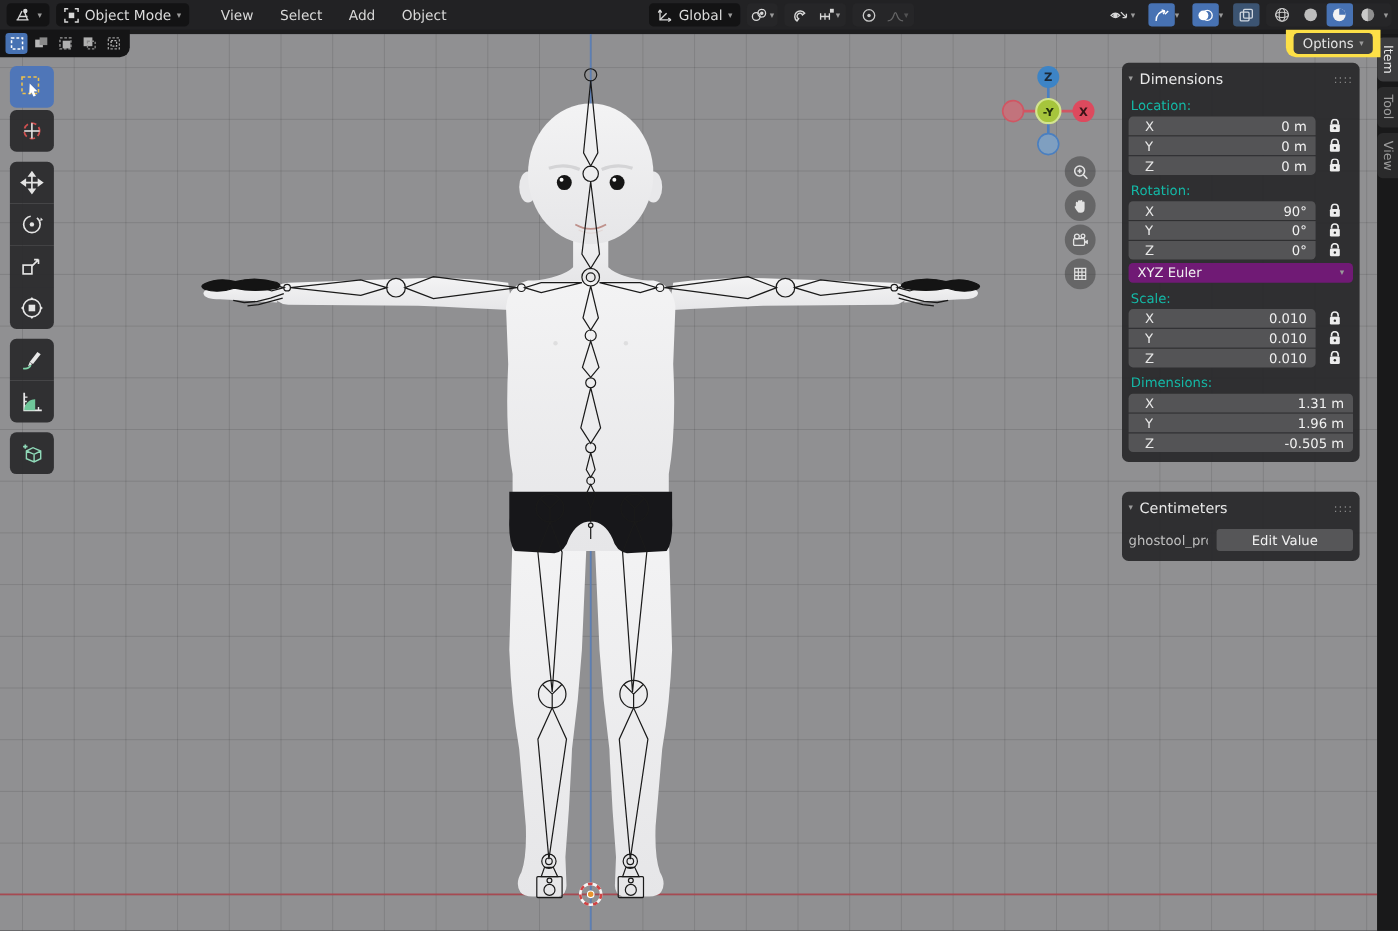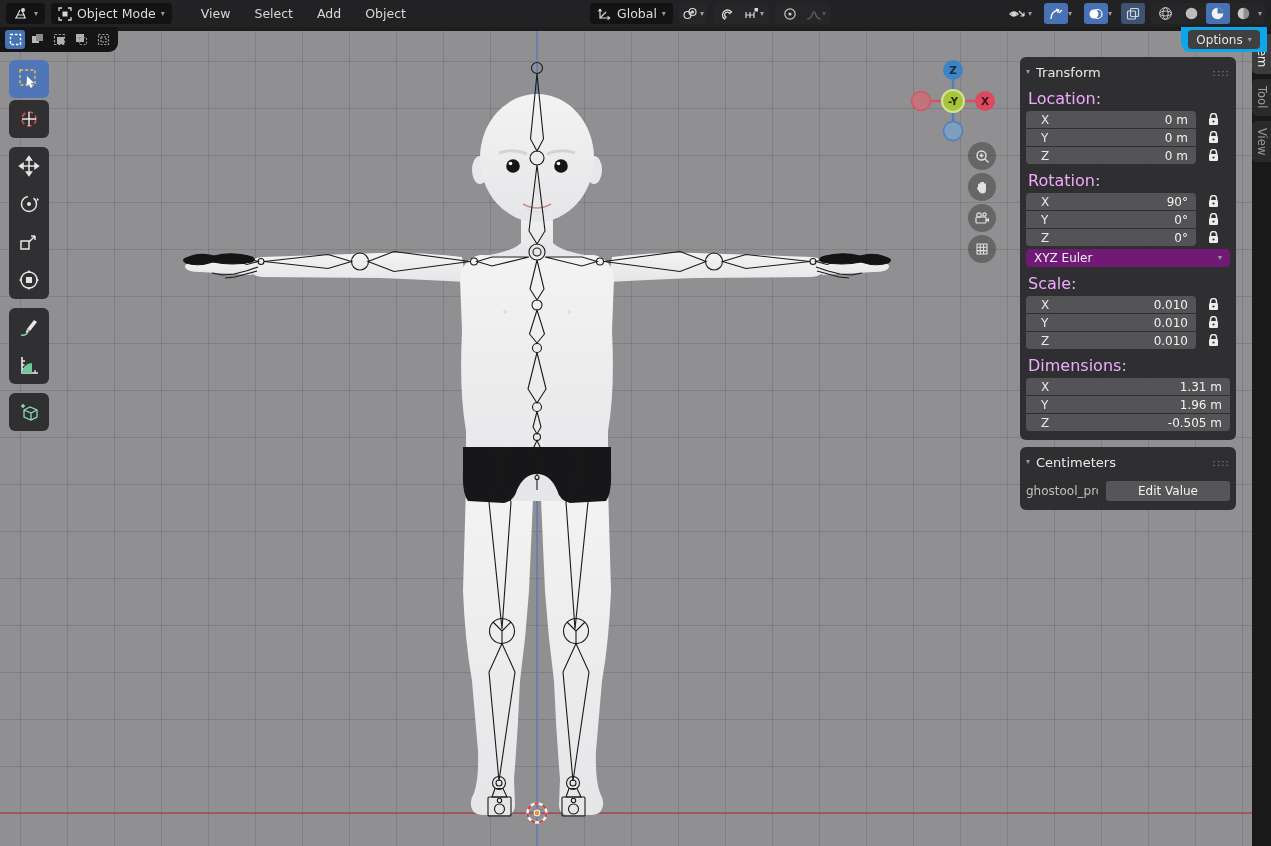--- a/index.html
+++ b/index.html
@@ -19,22 +19,22 @@
   .iconbtn { width:24px; height:21px; display:flex; align-items:center; justify-content:center; border-radius:3px; }
   .iconbtn.active { background:#4772b3; }
   .iconbtn.tinted { background:#3c5472; }
   .dim { opacity:.38; }
 
   
   .toolrow-left { position:absolute; left:0; top:27px; width:118px; height:25px;
     background:#151516; border-radius:0 0 9px 0; display:flex; align-items:center; padding:0 5px; gap:2px; z-index:30; }
   .selmode { width:20px; height:19px; border-radius:3px; display:flex; align-items:center; justify-content:center; }
   .selmode.active { background:#4772b3; }
-  .toolrow-right { position:absolute; right:4px; top:27px; width:86px; height:25px;
-    background:#0ea5e9; border-radius:0 0 0 9px; display:flex; align-items:center; justify-content:center; z-index:30; }
+  .toolrow-right { position:absolute; right:16px; top:27px; width:86px; height:25px;
+    background:#fde047; border-radius:0 0 0 9px; display:flex; align-items:center; justify-content:center; z-index:30; }
   .options-btn { background:#404040; border-radius:4px; height:19px; padding:0 8px;
     color:#e4e4e4; font-size:12px; display:flex; align-items:center; gap:5px; }
 
   
   .viewport { position:absolute; left:0; top:31px; width:1252px; height:815px;
     background:#909092;
     background-image:
       linear-gradient(to right, rgba(0,0,0,.11) 1px, transparent 1px),
       linear-gradient(to bottom, rgba(0,0,0,.11) 1px, transparent 1px);
     background-size:47px 47px; background-position:20px 30px; }
@@ -54,21 +54,21 @@
   .vbtn { width:28px; height:28px; border-radius:50%; background:rgba(50,50,52,.45);
     display:flex; align-items:center; justify-content:center; }
 
   
   .npanel { position:absolute; left:1020px; top:26px; width:216px;
     background:rgba(40,40,42,.94); border-radius:6px; padding:5px 6px 8px 6px; color:#c8c8c8; }
   .npanel2 { position:absolute; left:1020px; top:416px; width:216px;
     background:rgba(40,40,42,.94); border-radius:6px; padding:5px 6px 9px 6px; color:#c8c8c8; }
   .phead { display:flex; align-items:center; gap:6px; height:20px; color:#e9e9e9; font-size:13px; }
   .dragdots { margin-left:auto; color:#8a8a8a; font-size:10px; letter-spacing:1px; }
-  .sectlabel { font-size:16px; color:#f0abfc; margin:7px 2px 3px 2px; }
+  .sectlabel { font-size:12px; color:#14b8a6; margin:7px 2px 3px 2px; }
   .fieldrow { display:flex; align-items:center; margin-bottom:1px; }
   .field { width:170px; height:17px; background:#545456; display:flex; align-items:center;
     padding:0 8px 0 15px; font-size:12px; color:#f2f2f2; }
   .field .ax { color:#e8e8e8; }
   .field .val { margin-left:auto; }
   .fr-first .field { border-radius:4px 4px 0 0; }
   .fr-last .field { border-radius:0 0 4px 4px; }
   .field.wide { width:204px; }
   .lockcell { width:34px; display:flex; justify-content:center; }
   .dropdown { width:204px; height:18px; background:#701a75; border-radius:4px; margin-top:3px;
@@ -474,21 +474,21 @@
     <div class="vbtn">
       <svg width="14" height="14" viewBox="0 0 14 14">
         <path d="M2 2 H12 V12 H2 Z M2 5.3 H12 M2 8.6 H12 M5.3 2 V12 M8.6 2 V12" fill="none" stroke="#e2e2e2" stroke-width="1.1"></path>
       </svg>
     </div>
   </div>
 
   <div class="npanel">
     <div class="phead">
       <span class="chev">▾</span>
-      <span>Transform</span>
+      <span>Dimensions</span>
       <span class="dragdots">::::</span>
     </div>
 
     <div class="sectlabel">Location:</div>
     <div class="fieldrow fr-first">
       <div class="field">
         <span class="ax">X</span>
         <span class="val">0 m</span>
       </div>
       <div class="lockcell">

